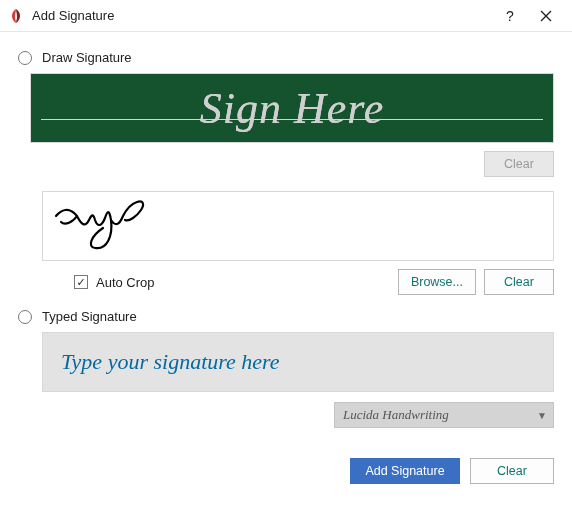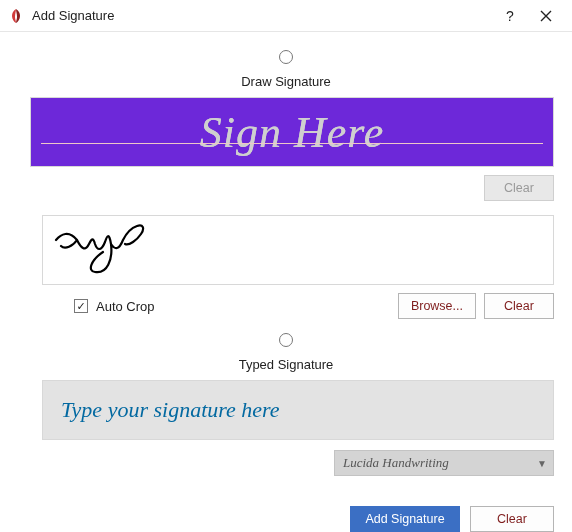--- a/index.html
+++ b/index.html
@@ -33,42 +33,41 @@
     display:flex; align-items:center; justify-content:center;
     font-size:14px;
     font-family:"Segoe UI", sans-serif;
   }
   .content { padding: 18px 18px 14px 18px; }
   .option { margin-bottom: 6px; }
   .option-header {
     display:flex; align-items:center;
     gap:10px;
     margin-bottom:8px;
-    flex-direction:column;
   }
   .radio {
     width:14px; height:14px;
     border:1px solid #777;
     border-radius:50%;
     display:flex; align-items:center; justify-content:center;
     background:#fff;
     position:relative;
   }
   .radio.selected::after {
     content:"";
     width:6px; height:6px;
     background:#222;
     border-radius:50%;
   }
   .option-label { font-size:13px; }
   
   .draw-area {
     height:70px;
     border:1px solid #d8d8d8;
-    background:#6d28d9;
+    background:#14532d;
     margin-left:12px;
     position:relative;
     display:flex; align-items:center; justify-content:center;
     overflow:hidden;
   }
   .draw-area::before{
     content:"";
     position:absolute;
     left:10px; right:10px;
     top:45px;
@@ -90,21 +89,21 @@
     margin:8px 0 14px 24px;
   }
   .btn {
     min-width:70px;
     height:26px;
     border:1px solid #b5b5b5;
     background:#fdfdfd;
     font-size:12.5px;
     display:inline-flex; align-items:center; justify-content:center;
     padding:0 12px;
-    color:#7f1d1d;
+    color:#0f766e;
   }
   .btn.disabled {
     background:#e8e8e8;
     color:#9a9a9a;
     border-color:#cfcfcf;
   }
   .btn.primary {
     background:#3b6fc4;
     border-color:#3b6fc4;
     color:#fff;

